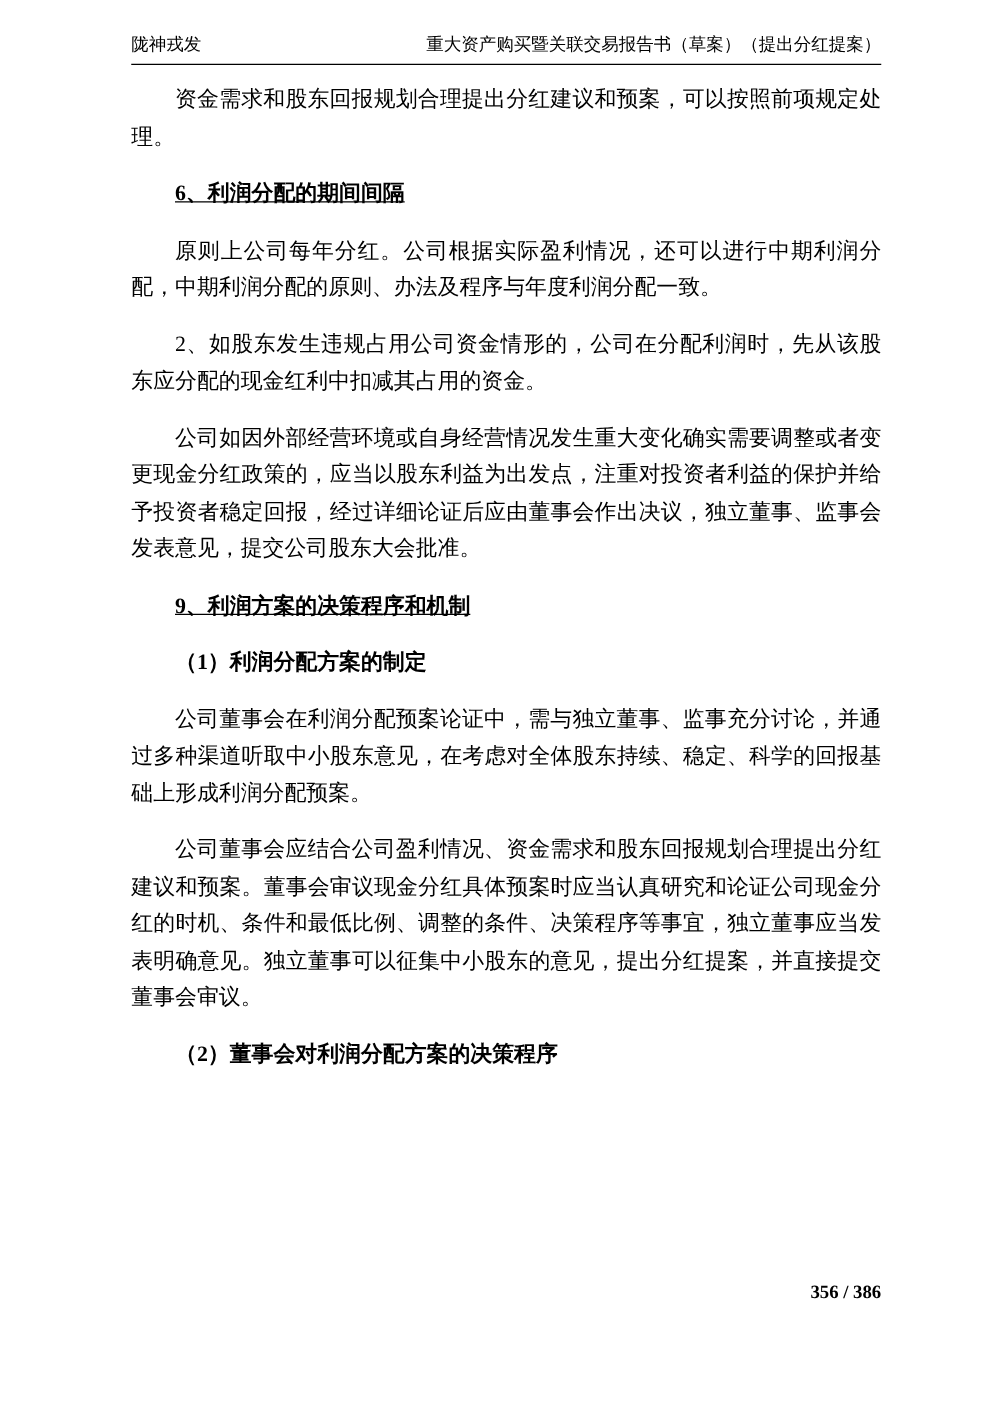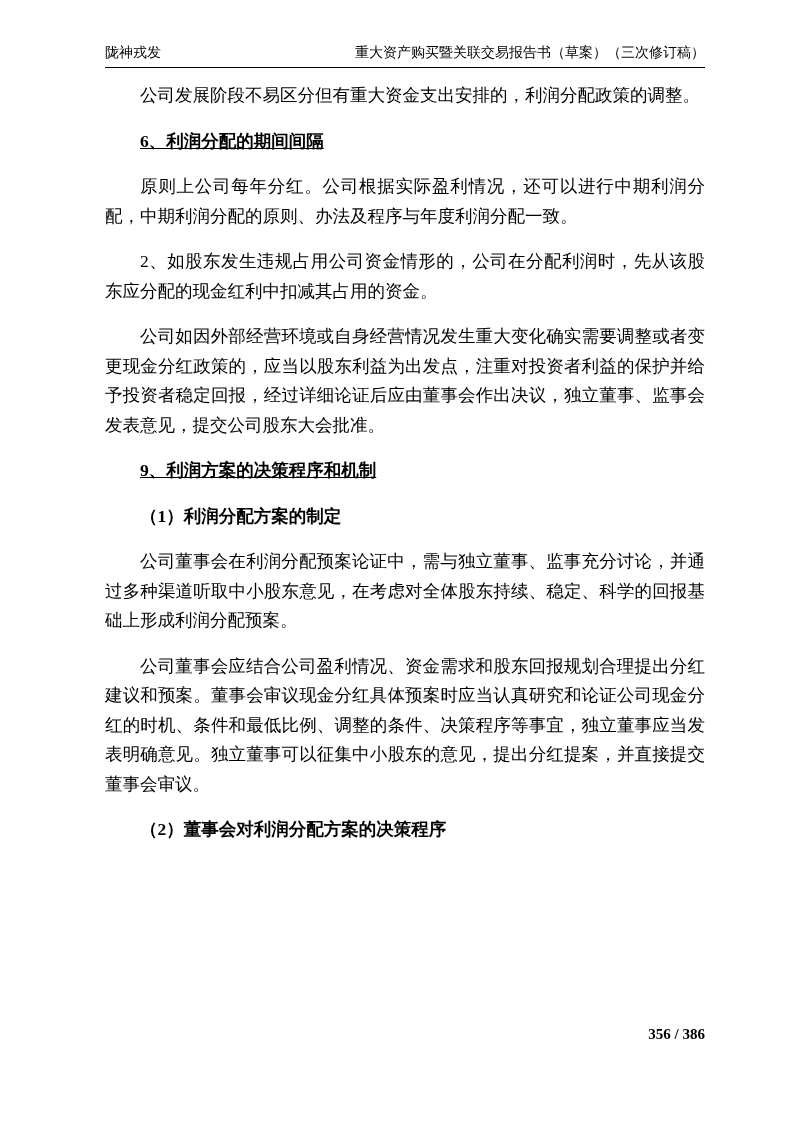--- a/index.html
+++ b/index.html
@@ -16,21 +16,21 @@
     overflow: hidden;
   }
   .page {
     position: absolute;
     top: 0;
     left: 105px;
     width: 600px;
     height: 1122px;
   }
   .page-header {
-    padding-top: 43px;
+    padding-top: 27px;
     display: flex;
     justify-content: space-between;
     align-items: flex-end;
     font-size: 14px;
     line-height: 20px;
     border-bottom: 1.5px solid #000000;
     padding-bottom: 4px;
   }
   .page-header .hdr-left { white-space: nowrap; }
   .page-header .hdr-right { white-space: nowrap; }
@@ -61,25 +61,25 @@
     line-height: 20px;
   }
 </style>
 </head>
 <body>
 
 <div class="page">
 
   <div class="page-header">
     <span class="hdr-left">陇神戎发</span>
-    <span class="hdr-right">重大资产购买暨关联交易报告书（草案）（三次修订稿）</span>
+    <span class="hdr-right">重大资产购买暨关联交易报告书（草案）（提出分红提案）</span>
   </div>
 
   <div class="doc-body">
-    <p class="para">公司发展阶段不易区分但有重大资金支出安排的，利润分配政策的调整。</p>
+    <p class="para">资金需求和股东回报规划合理提出分红建议和预案，可以按照前项规定处理。</p>
     <p class="heading">6、利润分配的期间间隔</p>
     <p class="para">原则上公司每年分红。公司根据实际盈利情况，还可以进行中期利润分配，中期利润分配的原则、办法及程序与年度利润分配一致。</p>
     <p class="para">2、如股东发生违规占用公司资金情形的，公司在分配利润时，先从该股东应分配的现金红利中扣减其占用的资金。</p>
     <p class="para">公司如因外部经营环境或自身经营情况发生重大变化确实需要调整或者变更现金分红政策的，应当以股东利益为出发点，注重对投资者利益的保护并给予投资者稳定回报，经过详细论证后应由董事会作出决议，独立董事、监事会发表意见，提交公司股东大会批准。</p>
     <p class="heading">9、利润方案的决策程序和机制</p>
     <p class="subheading">（1）利润分配方案的制定</p>
     <p class="para">公司董事会在利润分配预案论证中，需与独立董事、监事充分讨论，并通过多种渠道听取中小股东意见，在考虑对全体股东持续、稳定、科学的回报基础上形成利润分配预案。</p>
     <p class="para">公司董事会应结合公司盈利情况、资金需求和股东回报规划合理提出分红建议和预案。董事会审议现金分红具体预案时应当认真研究和论证公司现金分红的时机、条件和最低比例、调整的条件、决策程序等事宜，独立董事应当发表明确意见。独立董事可以征集中小股东的意见，提出分红提案，并直接提交董事会审议。</p>
     <p class="subheading">（2）董事会对利润分配方案的决策程序</p>
   </div>

